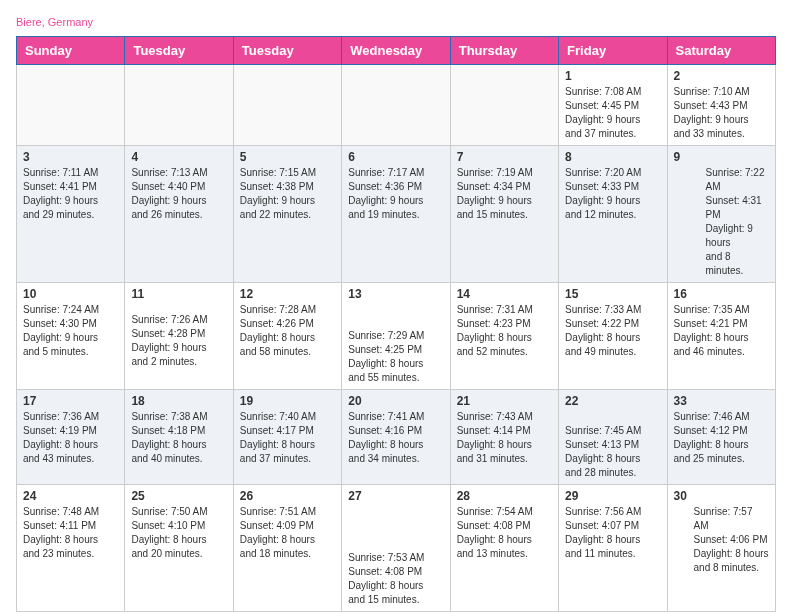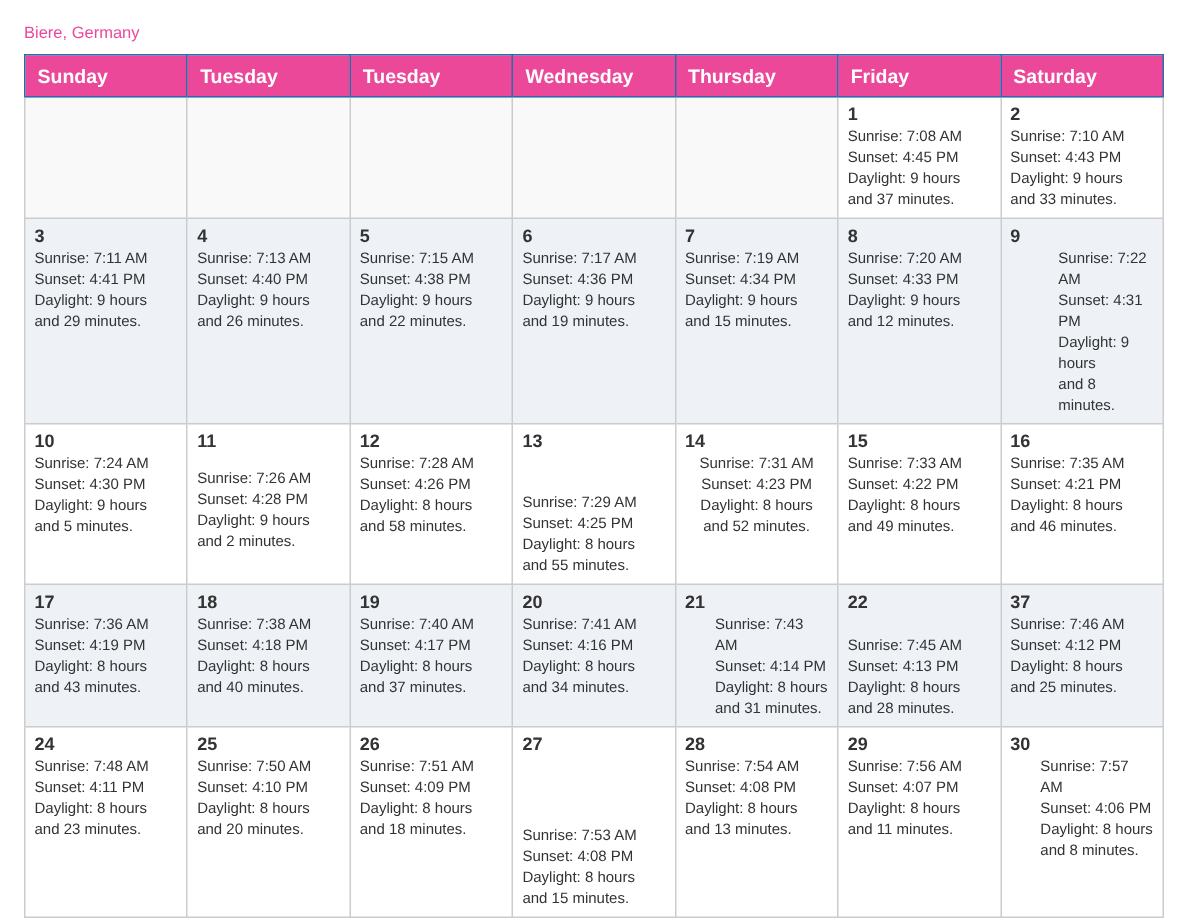--- a/index.html
+++ b/index.html
@@ -215,21 +215,21 @@
         </td>
         <td>
           <span class="day-num">13</span>
           <div class="day-info" style="white-space: pre-line; margin-top: 28px;">Sunrise: 7:29 AM
 Sunset: 4:25 PM
 Daylight: 8 hours
 and 55 minutes.</div>
         </td>
         <td>
           <span class="day-num">14</span>
-          <div class="day-info" style="white-space: pre-line; text-align: center;">Sunrise: 7:31 AM
+          <div class="day-info" style="white-space: pre-line;">Sunrise: 7:31 AM
 Sunset: 4:23 PM
 Daylight: 8 hours
 and 52 minutes.</div>
         </td>
         <td>
           <span class="day-num">15</span>
           <div class="day-info" style="white-space: pre-line;">Sunrise: 7:33 AM
 Sunset: 4:22 PM
 Daylight: 8 hours
 and 49 minutes.</div>
@@ -266,34 +266,34 @@
         </td>
         <td>
           <span class="day-num">20</span>
           <div class="day-info" style="white-space: pre-line;">Sunrise: 7:41 AM
 Sunset: 4:16 PM
 Daylight: 8 hours
 and 34 minutes.</div>
         </td>
         <td>
           <span class="day-num">21</span>
-          <div class="day-info" style="white-space: pre-line; margin-left: 20px;">Sunrise: 7:43 AM
+          <div class="day-info" style="white-space: pre-line;">Sunrise: 7:43 AM
 Sunset: 4:14 PM
 Daylight: 8 hours
 and 31 minutes.</div>
         </td>
         <td>
           <span class="day-num">22</span>
           <div class="day-info" style="white-space: pre-line; margin-top: 16px;">Sunrise: 7:45 AM
 Sunset: 4:13 PM
 Daylight: 8 hours
 and 28 minutes.</div>
         </td>
         <td>
-          <span class="day-num">37</span>
+          <span class="day-num">33</span>
           <div class="day-info" style="white-space: pre-line;">Sunrise: 7:46 AM
 Sunset: 4:12 PM
 Daylight: 8 hours
 and 25 minutes.</div>
         </td>
       </tr>
       <tr>
         <td>
           <span class="day-num">24</span>
           <div class="day-info" style="white-space: pre-line;">Sunrise: 7:48 AM

